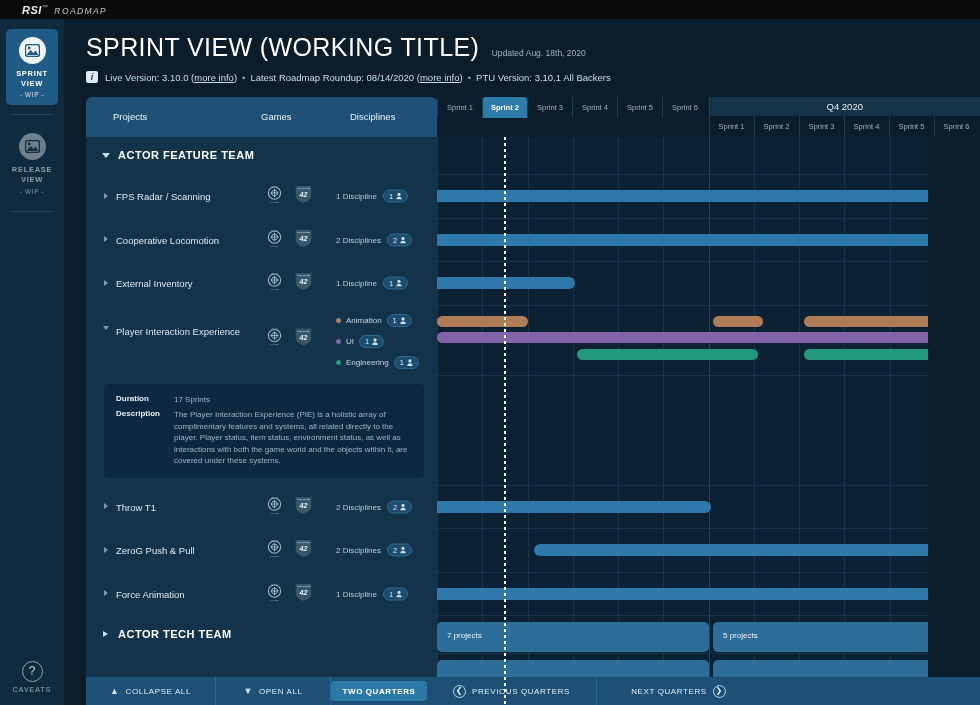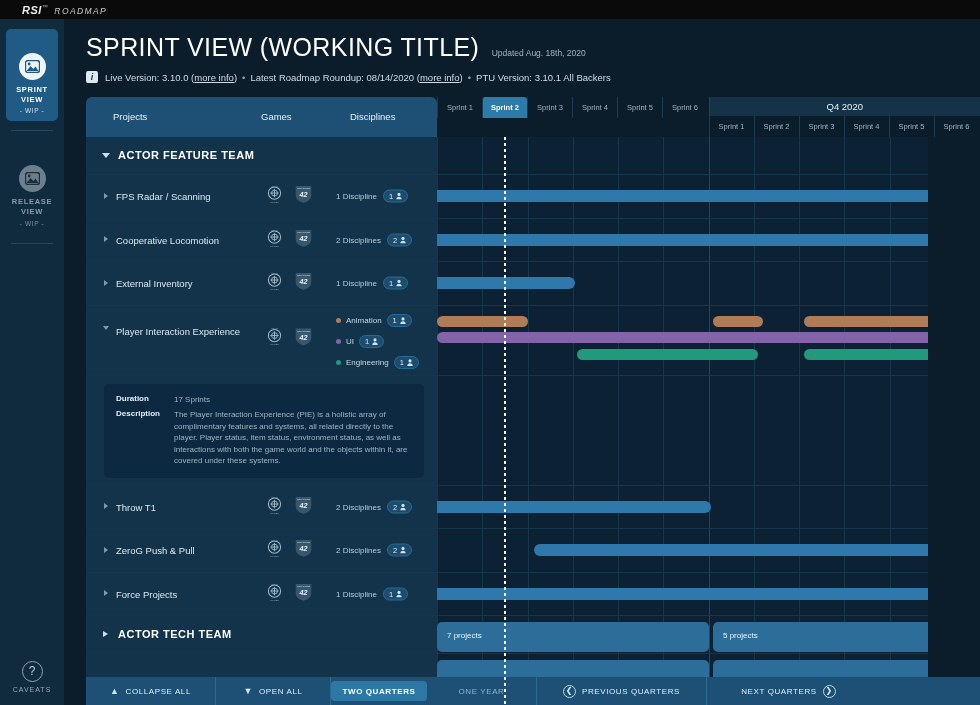--- a/index.html
+++ b/index.html
@@ -26,21 +26,21 @@
     margin-left: 6px; color: #c9c9c9; font-size: 8.5px;
     letter-spacing: 1.4px; font-weight: normal;
   }
 
   
   .rail {
     position: absolute; top: 19px; left: 0; width: 64px; height: 686px;
     background: #112b3e;
   }
   .rail-btn {
-    width: 52px; margin: 10px auto 0; padding: 24px 0 7px;
+    width: 52px; margin: 10px auto 0; padding: 8px 0 7px;
     border-radius: 5px; text-align: center;
   }
   .rail-btn.active { background: #1f5b84; }
   .rail-ico {
     width: 27px; height: 27px; border-radius: 50%;
     margin: 0 auto 5px; display: flex; align-items: center; justify-content: center;
   }
   .rail-btn.active .rail-ico { background: #eef4f8; }
   .rail-btn.dim .rail-ico { background: #6b7f8d; }
   .rail-ico svg { display: block; }
@@ -709,21 +709,21 @@
               <i class="" style="left:407.3px"></i>
               <i class="" style="left:452.5px"></i>
               <i class="" style="left:497.8px"></i>
             </div>
             <div class="bar " style="left:97.3px;width:407.3px;background:#2f78ab"></div>
           </div>
         </div>
         <div class="row proj-row">
           <div class="row-left">
             <span class="ptri"></span>
-            <span class="proj-name">Force Projects</span>
+            <span class="proj-name">Force Animation</span>
             <span class="games">
     <span>
       <svg width="21" height="21" viewBox="0 0 22 22">
         <circle cx="11" cy="10" r="6.4" fill="none" stroke="#9fb6c6" stroke-width="1.1"></circle>
         <circle cx="11" cy="10" r="3.1" fill="none" stroke="#9fb6c6" stroke-width="1"></circle>
         <path d="M11 5.6v8.8M6.6 10h8.8" stroke="#9fb6c6" stroke-width="1"></path>
         <text x="11" y="3.6" font-size="2.6" fill="#8ba3b4" text-anchor="middle" font-family="Liberation Sans">STAR</text>
         <text x="11" y="20.4" font-size="2.4" fill="#8ba3b4" text-anchor="middle" font-family="Liberation Sans">CITIZEN</text>
       </svg></span>
     <span>
@@ -818,23 +818,20 @@
       <span class="chev">▲</span>
       <span>COLLAPSE ALL</span>
     </div>
     <div class="tb sepr" style="width:115px">
       <span class="chev">▼</span>
       <span>OPEN ALL</span>
     </div>
     <div class="tb zoom-opt sel" style="width:96px">
       <span>TWO QUARTERS</span>
     </div>
-    <div class="tb zoom-opt sepr" style="width:110px">
-      <span>ONE YEAR</span>
-    </div>
     <div class="tb sepr" style="width:170px">
       <span class="circ">❮</span>
       <span>PREVIOUS QUARTERS</span>
     </div>
     <div class="tb" style="width:163px">
       <span>NEXT QUARTERS</span>
       <span class="circ">❯</span>
     </div>
   </div>
 </div>

